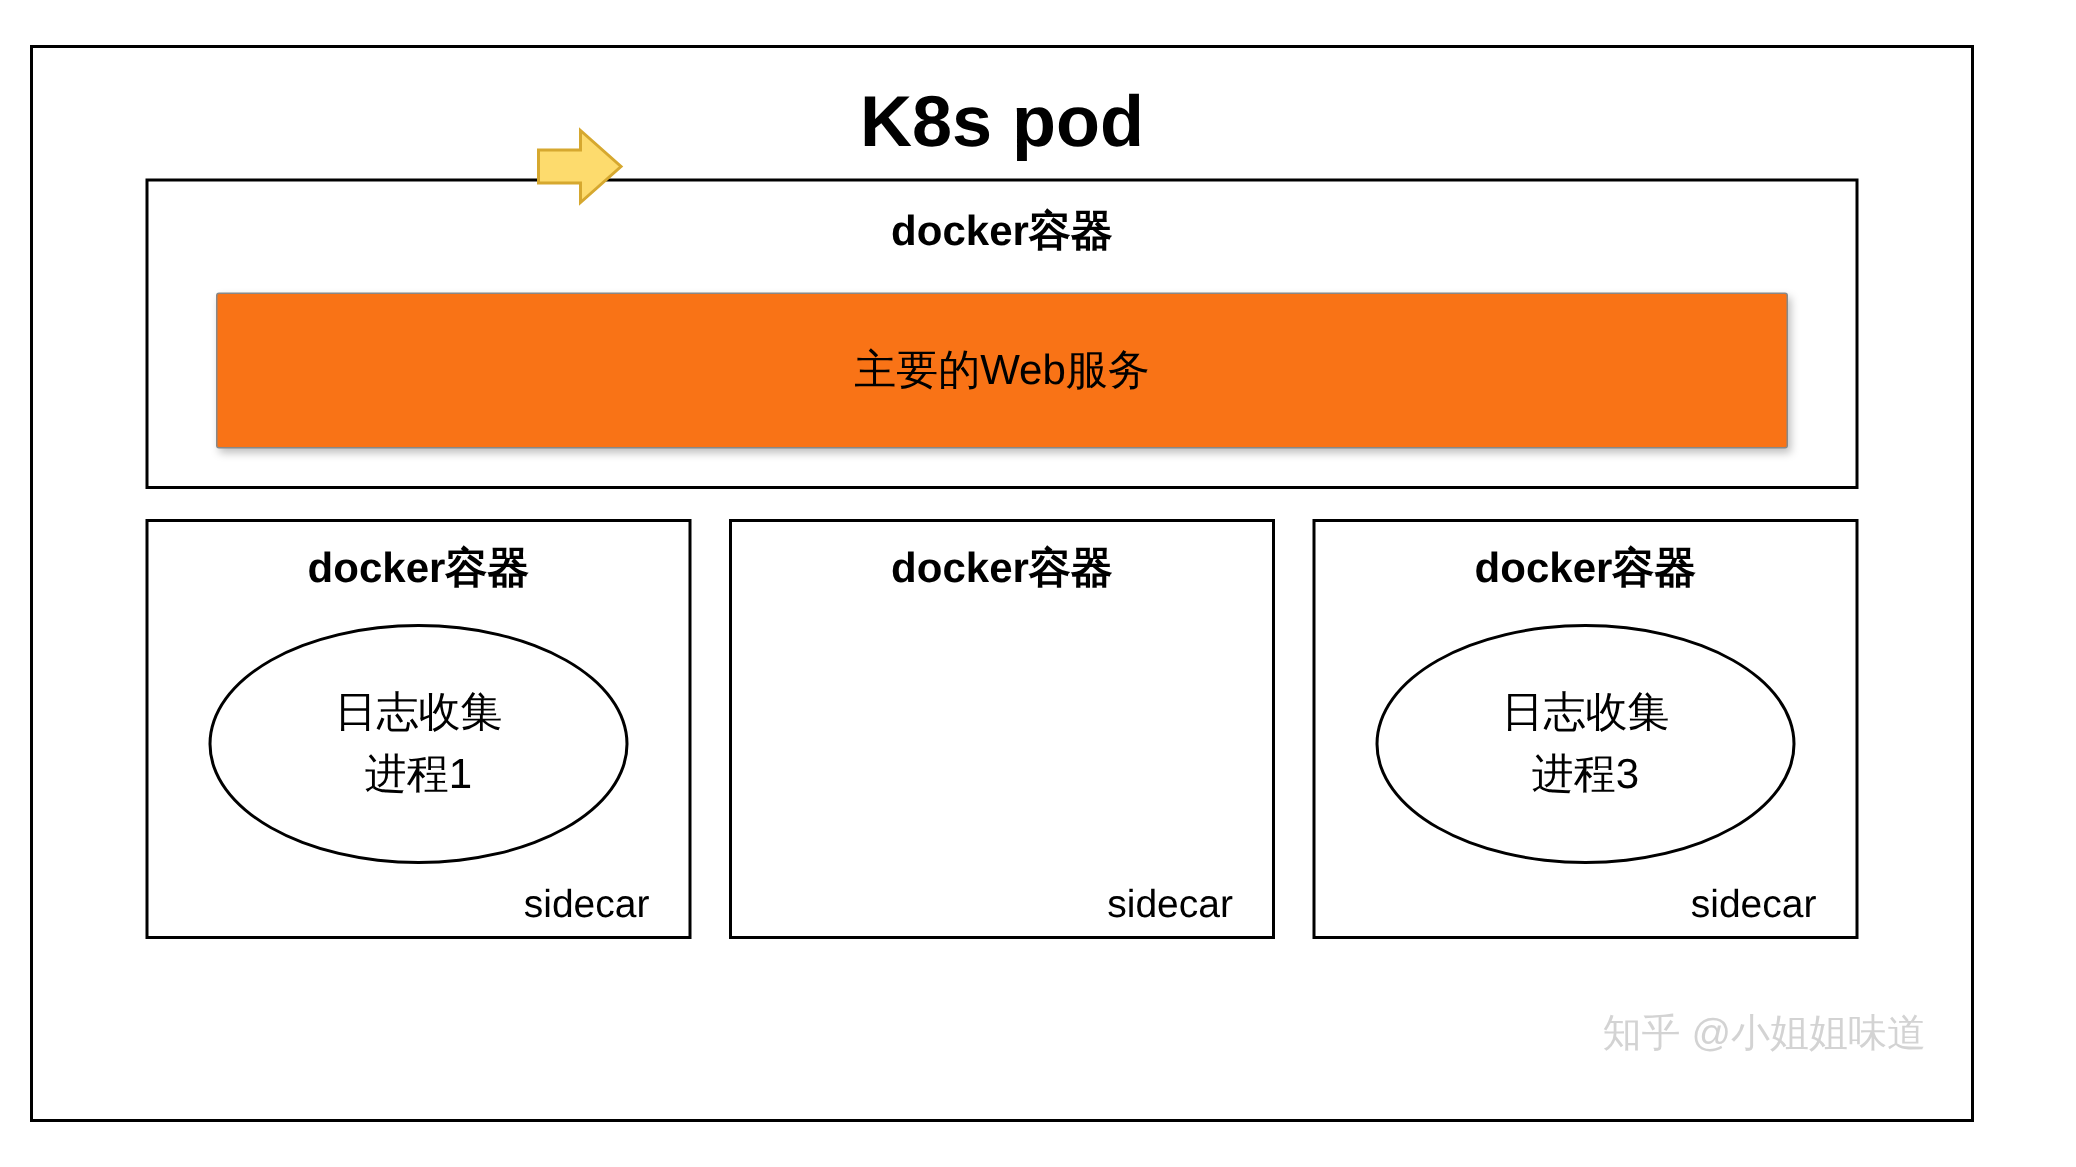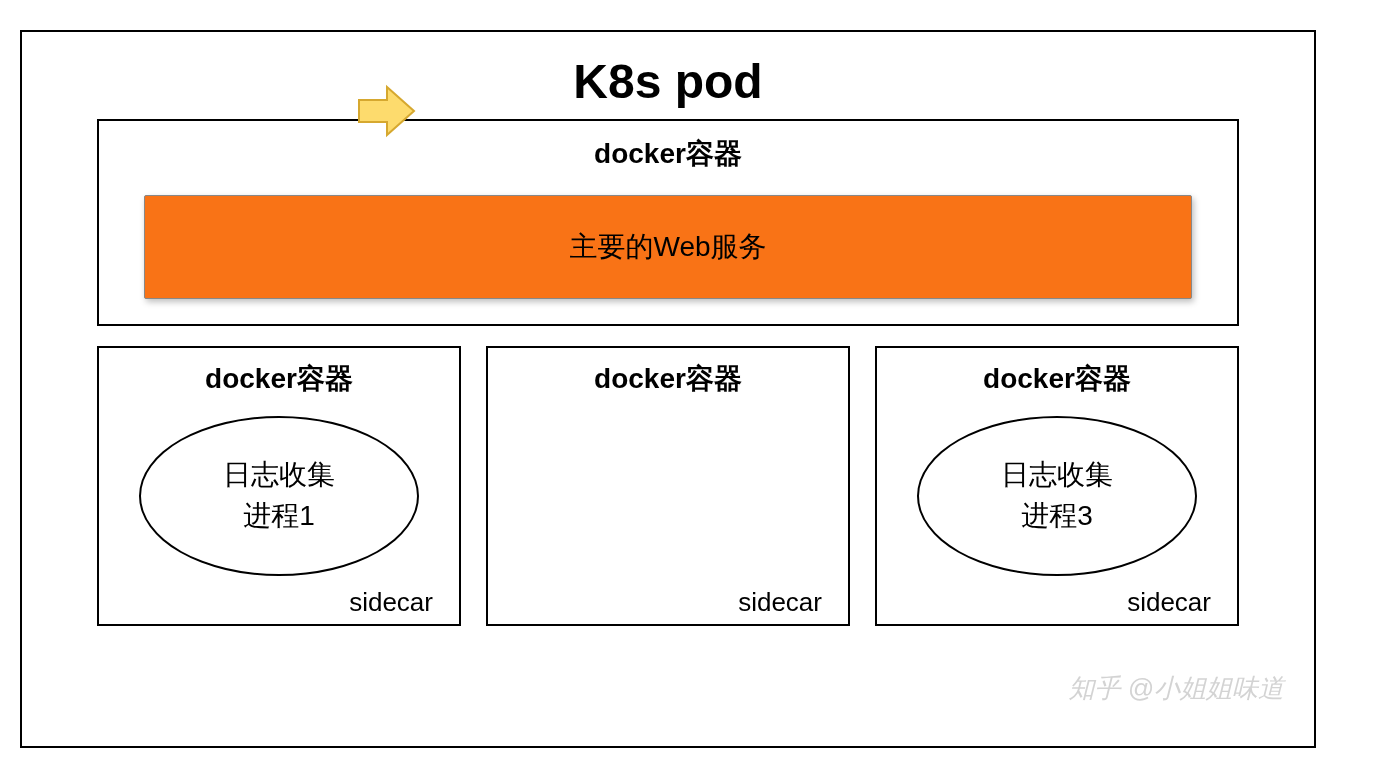--- a/index.html
+++ b/index.html
@@ -106,21 +106,20 @@
       right: 26px;
       bottom: 6px;
       font-size: 26px;
     }
     .watermark {
       position: absolute;
       right: 30px;
       bottom: 40px;
       font-size: 26px;
       color: rgba(130,130,130,0.35);
-      font-style: italic;
       pointer-events: none;
     }
   </style>
 </head>
 <body>
 
 <div class="pod-outer">
   <svg class="arrow-icon" viewBox="0 0 60 54">
     <polygon class="arrow-shape" points="2,16 30,16 30,3 57,27 30,51 30,38 2,38"></polygon>
   </svg>

